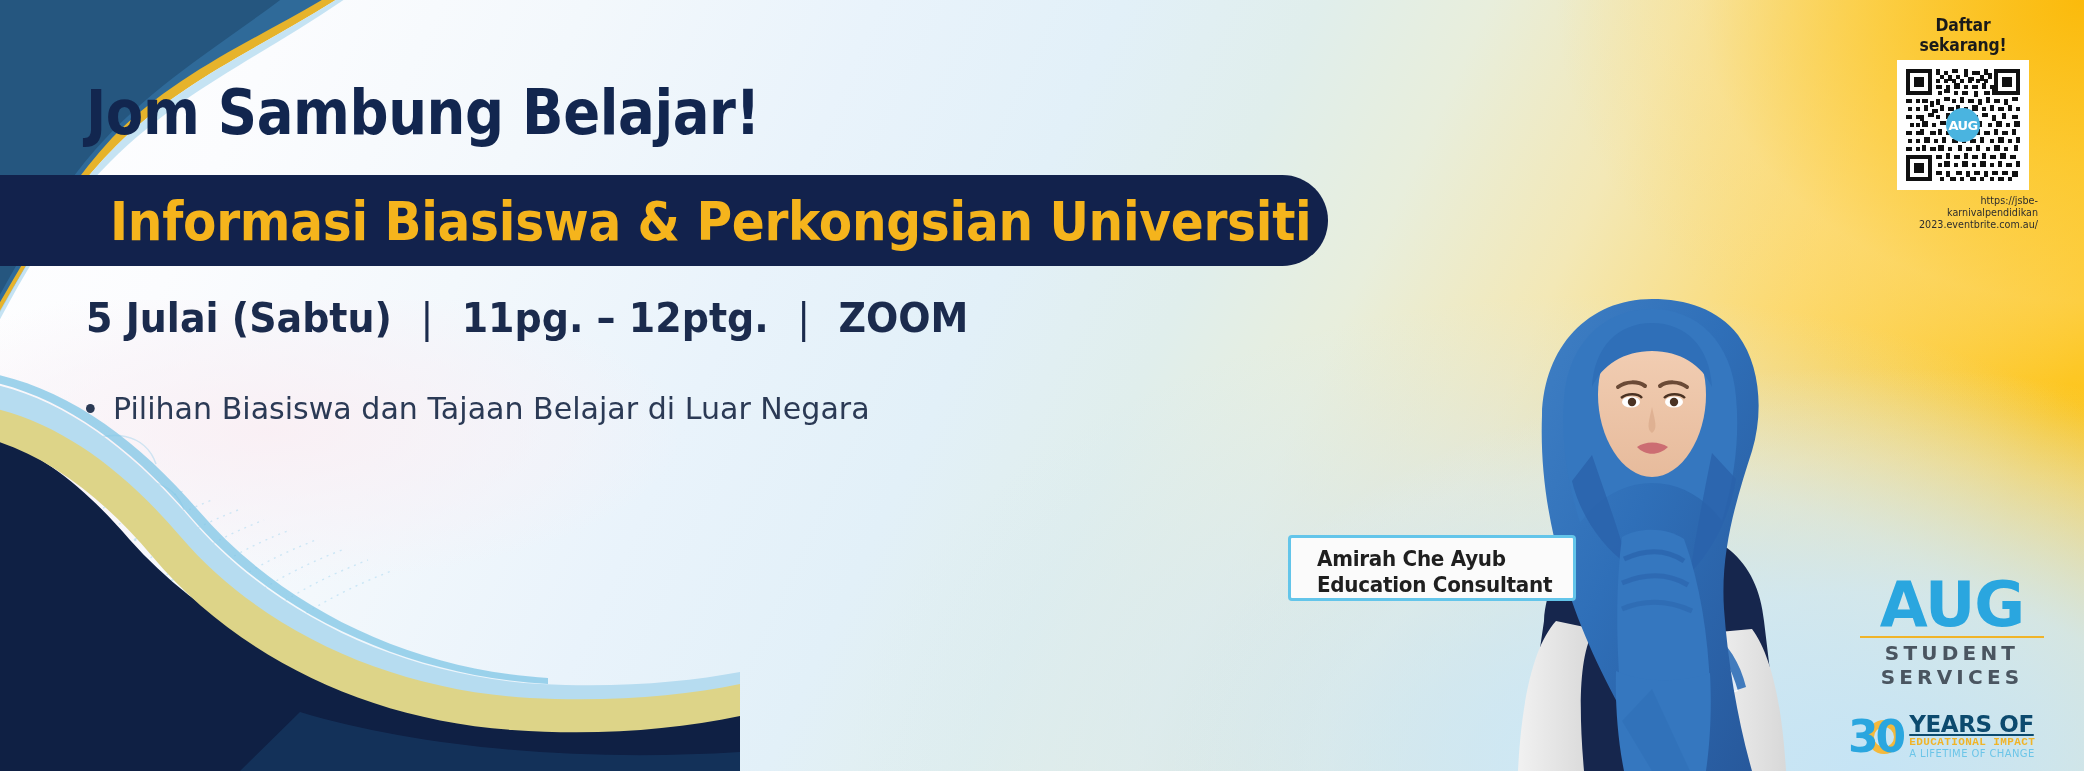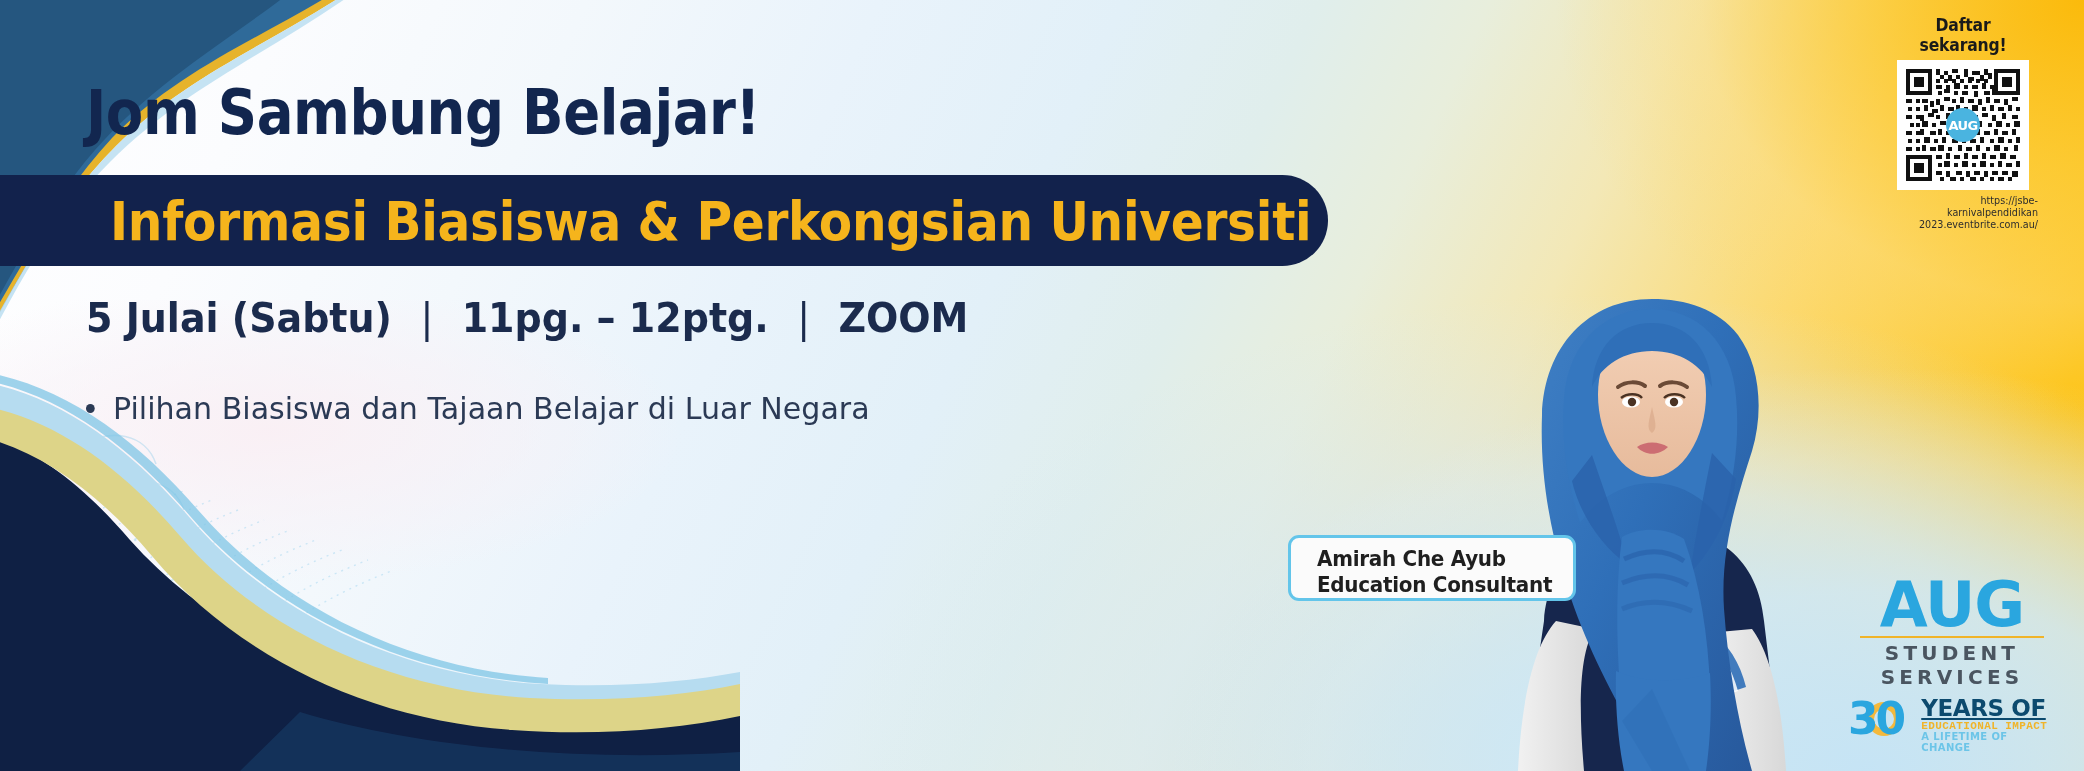--- a/index.html
+++ b/index.html
@@ -235,21 +235,21 @@
   }
   .photo svg { display: block; }
 
   
   .name-card {
     position: absolute;
     left: 1288px; top: 535px;
     width: 288px; height: 66px;
     background: #fbfbfb;
     border: 3px solid #63c5ea;
-    border-radius: 11px;
+    border-radius: 4px;
     padding: 9px 0 0 26px;
     z-index: 8;
   }
   .name-card .nm {
     font-size: 21px;
     font-weight: 700;
     color: #1f1f1f;
     font-family: "DejaVu Sans", sans-serif;
     line-height: 1.22;
     letter-spacing: -0.3px;
@@ -295,22 +295,22 @@
     color: #4a5560;
     font-family: "DejaVu Sans", sans-serif;
   }
 
   .anniv {
     position: absolute;
     right: 28px; bottom: 12px;
     width: 208px; height: 62px;
     z-index: 8;
     display: flex;
-    align-items: flex-start;
-    gap: 18px;
+    align-items: flex-end;
+    gap: 6px;
   }
   .anniv-30 {
     position: relative;
     font-size: 44px;
     font-weight: 700;
     color: #2aa6df;
     font-family: "DejaVu Sans", sans-serif;
     line-height: 1;
     letter-spacing: -3px;
   }
@@ -325,21 +325,21 @@
   .anniv-txt { line-height: 1.04; }
   .anniv-txt .l1 {
     font-size: 23px; font-weight: 700; color: #0c4a6e;
     font-family: "DejaVu Sans", sans-serif; letter-spacing: -0.4px; text-decoration: underline;
   }
   .anniv-txt .l2 {
     font-size: 11px; font-weight: 700; color: #f0b429;
     font-family: Liberation Mono, monospace; letter-spacing: 0.4px;
   }
   .anniv-txt .l3 {
-    font-size: 10px; font-weight: 700; color: #6cc5e8;
+    font-size: 10px; font-weight: 400; color: #6cc5e8;
     font-family: "DejaVu Sans", sans-serif; letter-spacing: 0.4px;
   }
 </style>
 </head>
 <body>
 
 <div class="banner">
 
   <div class="bg-base"></div>
   <div class="bg-warm"></div>

